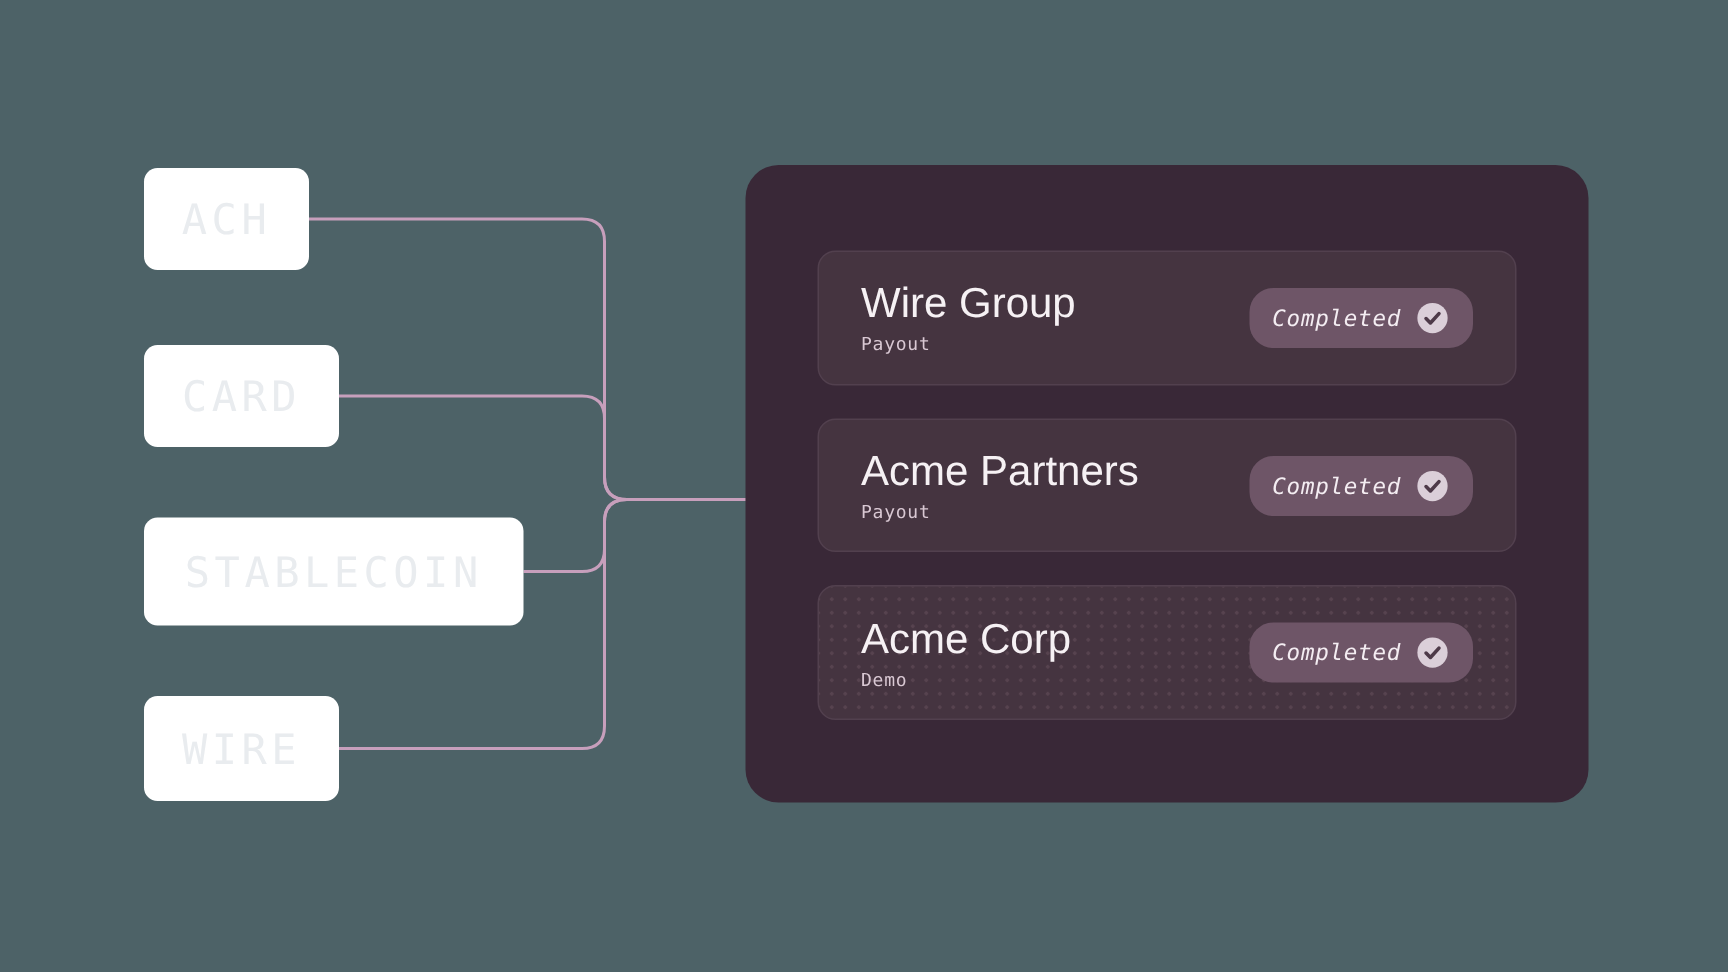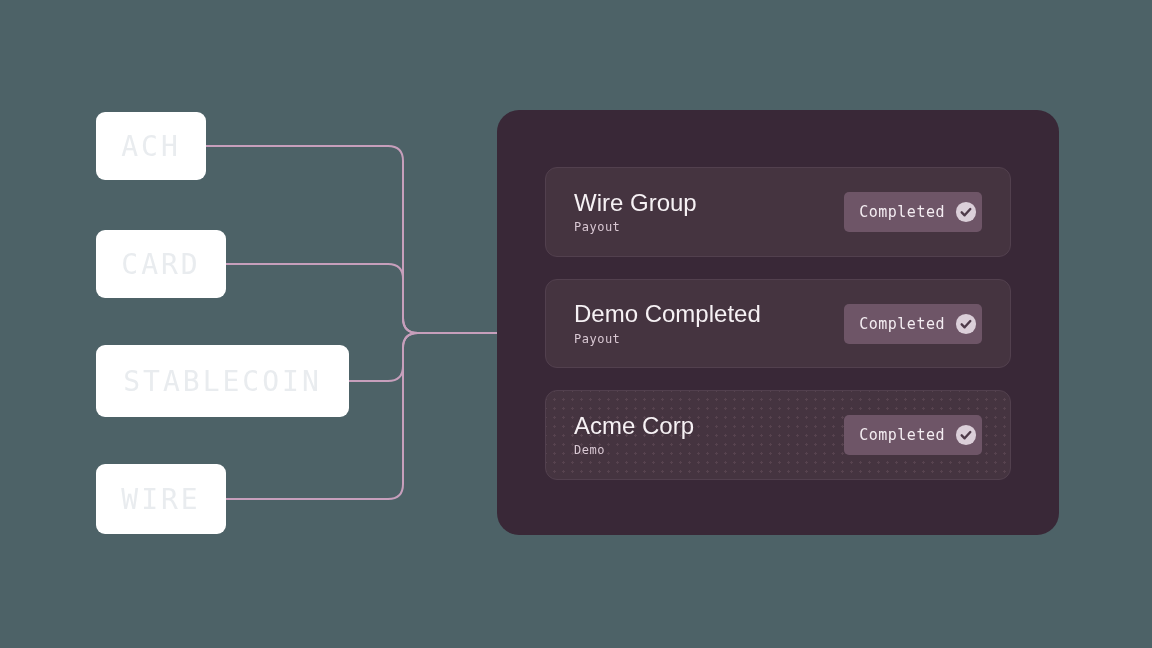--- a/index.html
+++ b/index.html
@@ -27,25 +27,25 @@
         background:var(--panel-bg); border-radius:22px; box-sizing:border-box;
         padding:57px 48px 55px 48px; display:flex; flex-direction:column; gap:22px;}
 
   .txcard{height:90px; box-sizing:border-box; background:var(--card-bg);
         border:1px solid var(--card-border); border-radius:12px;
         display:flex; align-items:center; justify-content:space-between; padding:0 28px;}
   .txcard.texture-dots{
         background-image:radial-gradient(circle, var(--dot) 1px, transparent 1.3px);
         background-size:9px 9px; background-position:4px 4px; background-color:var(--card-bg);gap:44px;}
   .tx-info{display:flex; flex-direction:column; gap:4px;}
-  .tx-name{font-size:24px; color:var(--title-text); line-height:1.1;}
+  .tx-name{font-size:28px; color:var(--title-text); line-height:1.1;}
   .tx-type{font-family:"DejaVu Sans Mono", monospace; font-size:12px; color:var(--subtitle-text); letter-spacing:0.5px;}
 
-  .badge{display:flex; align-items:center; gap:10px; height:40px; padding:0 5px 0 15px;
-        background:var(--badge-bg); border-radius:5px;}
+  .badge{display:flex; align-items:center; gap:10px; height:40px; padding:0 16px 0 15px;
+        background:var(--badge-bg); border-radius:16px;font-style:italic;}
   .badge-text{font-family:"DejaVu Sans Mono", monospace; font-size:15px; letter-spacing:0.5px;
         color:var(--badge-text);}
   .badge svg{display:block;}
 </style>
 </head>
 <body>
 
 <div class="canvas">
 
   <svg class="connectors" viewBox="0 0 1152 648" xmlns="http://www.w3.org/2000/svg" aria-hidden="true">
@@ -83,21 +83,21 @@
           <svg width="22" height="22" viewBox="0 0 24 24">
               <circle cx="12" cy="12" r="11" fill="var(--check-circle)"></circle>
               <path d="M7.3 12.4l3.2 3.2 6.2-6.8" stroke="var(--check-mark)" stroke-width="2.6" fill="none" stroke-linecap="round" stroke-linejoin="round"></path>
             </svg>
         </span>
       </div>
     </div>
 
     <div class="txcard">
       <div class="tx-info">
-        <span class="tx-name">Demo Completed</span>
+        <span class="tx-name">Acme Partners</span>
         <span class="tx-type">Payout</span>
       </div>
       <div class="badge">
         <span class="badge-text">Completed</span>
         <span>
           <svg width="22" height="22" viewBox="0 0 24 24">
               <circle cx="12" cy="12" r="11" fill="var(--check-circle)"></circle>
               <path d="M7.3 12.4l3.2 3.2 6.2-6.8" stroke="var(--check-mark)" stroke-width="2.6" fill="none" stroke-linecap="round" stroke-linejoin="round"></path>
             </svg>
         </span>

